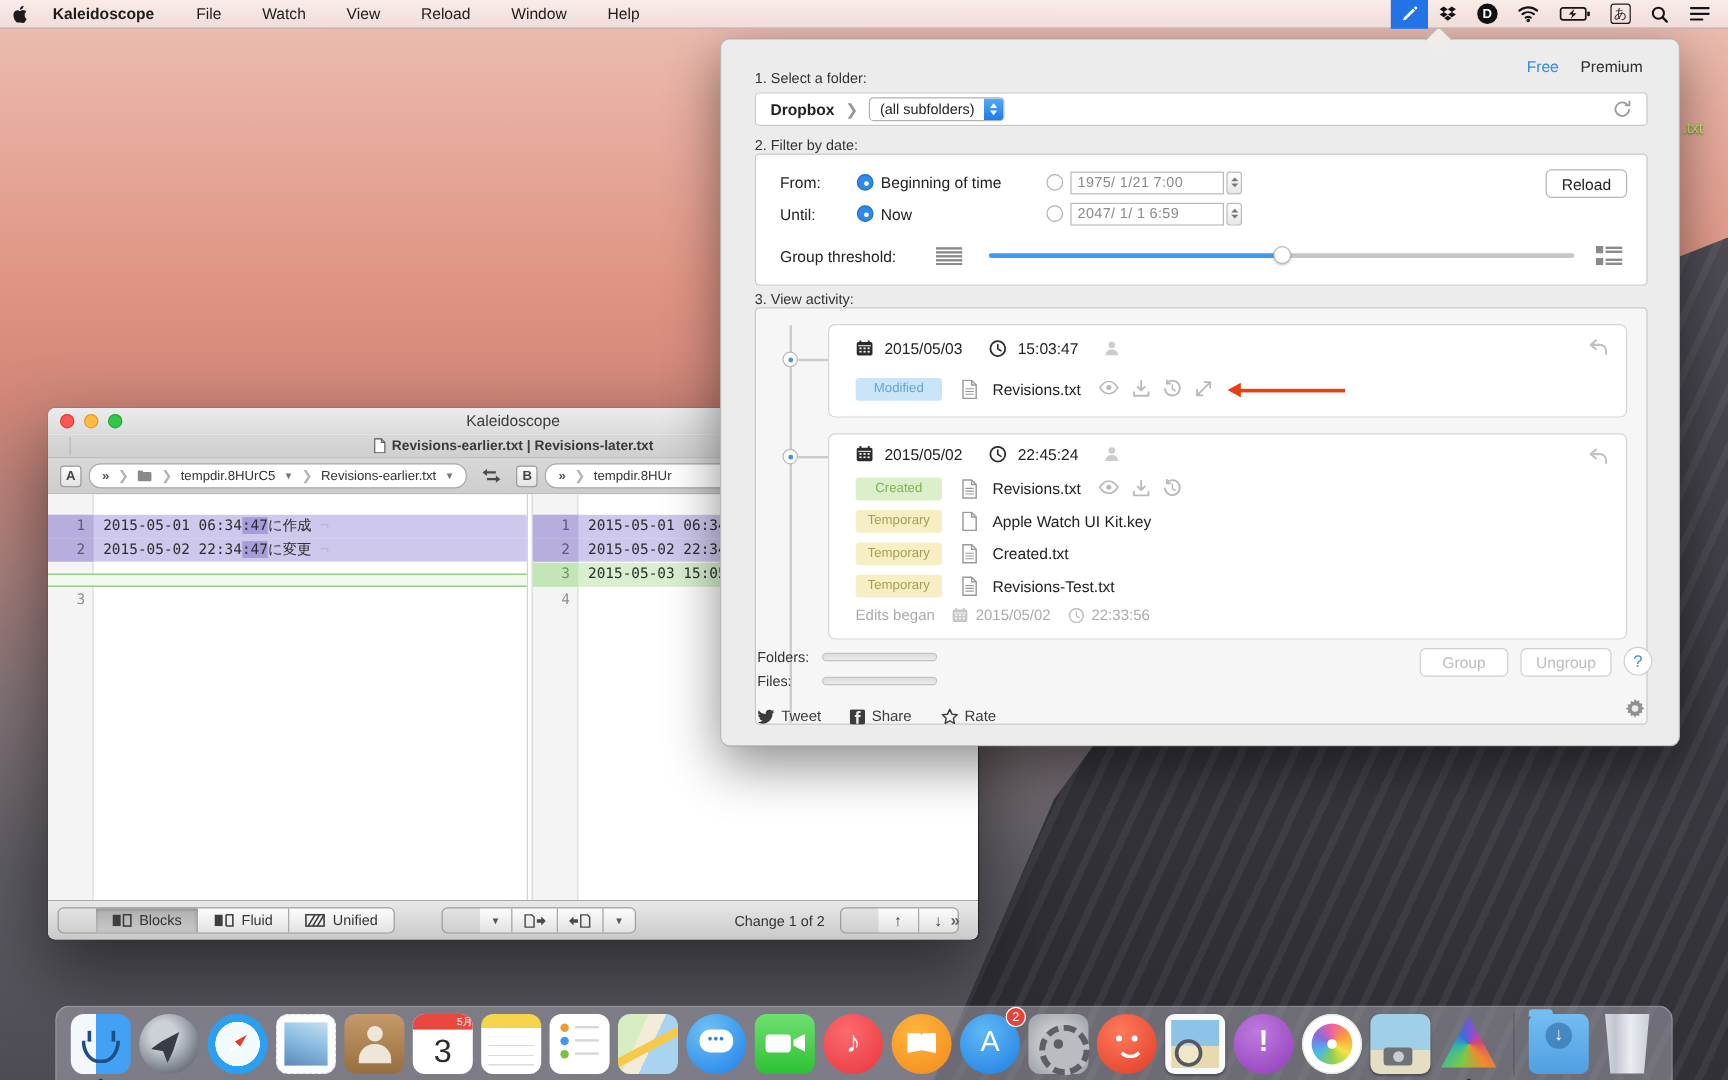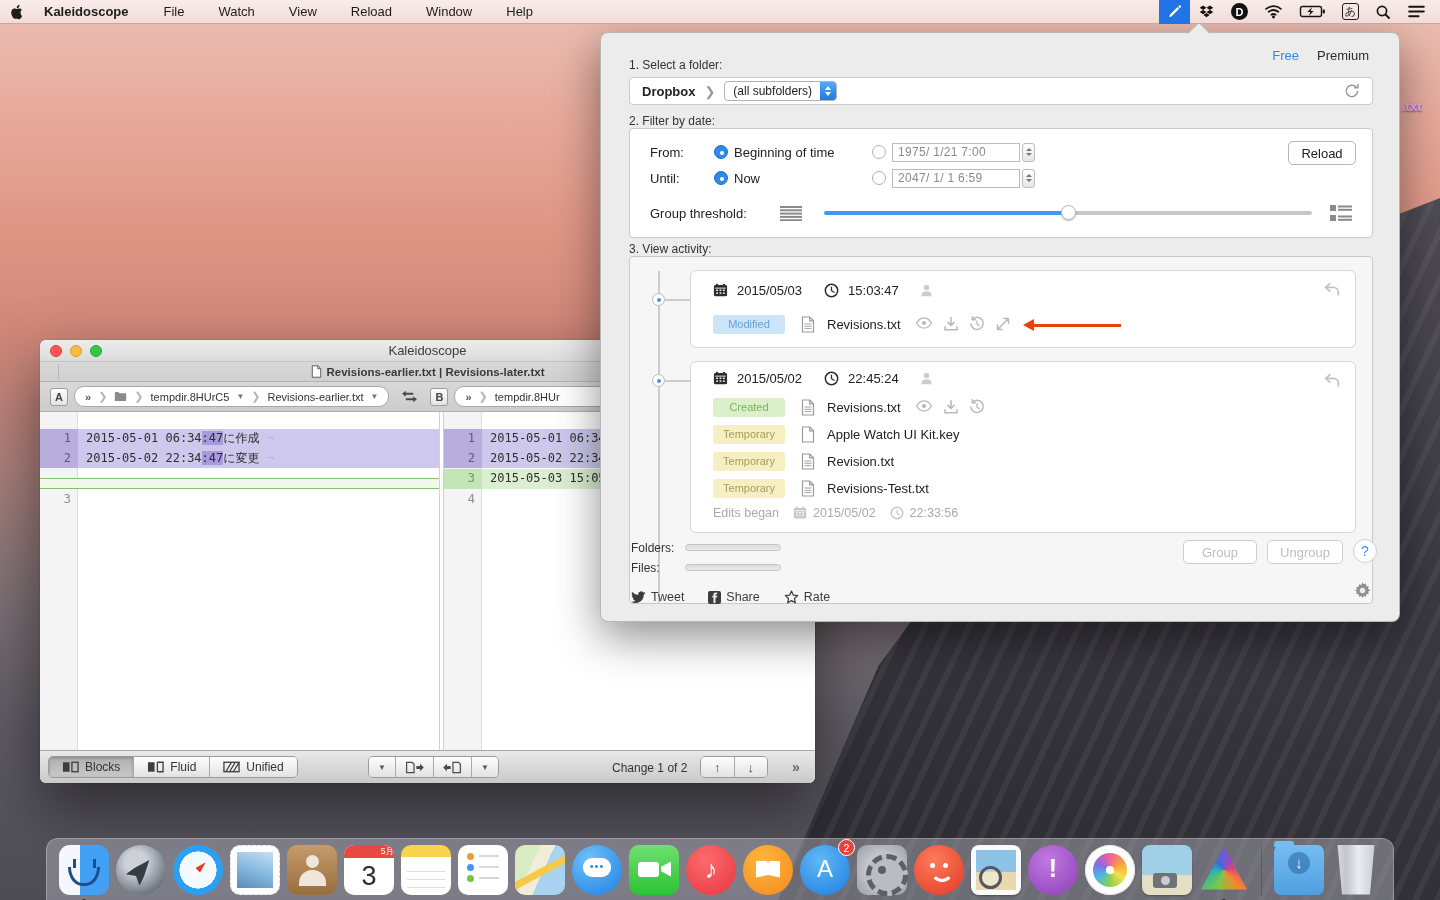--- a/index.html
+++ b/index.html
@@ -10,21 +10,21 @@
   .desktop { position:absolute; inset:0;
     background:linear-gradient(180deg,#ecc0b4 0%,#e7ab9d 12%,#df9584 26%,#cf8678 38%,#aa7f7c 52%,#7e7175 66%,#5f5c64 80%,#4d4c54 100%);
   }
   .rock { position:absolute; inset:0;
     clip-path:polygon(100% 22%,100% 100%,54% 100%,61% 74%,72% 50%,84% 32%);
     background:linear-gradient(200deg,#585560 0%,#3c3a42 40%,#2d2c32 75%,#262529 100%);
   }
   .rock::after { content:""; position:absolute; inset:0;
     background:repeating-linear-gradient(115deg, rgba(255,255,255,.055) 0 6px, transparent 6px 20px);
   }
-  .desktop-label { position:absolute; left:1402px; top:99px; color:#f0abfc; font-size:13px; font-weight:bold;
+  .desktop-label { position:absolute; left:1402px; top:99px; color:#bef264; font-size:13px; font-weight:normal;
     text-shadow:0 1px 2px rgba(0,0,0,.6); z-index:5; }
 
   
   .menubar { position:absolute; left:0; top:0; width:1440px; height:24px; z-index:40;
     background:linear-gradient(180deg,#f9ece9,#f1dcd8); border-bottom:1px solid rgba(120,90,90,.45);
     display:flex; align-items:center; font-size:13px; color:#1c1c1c; }
   .mb-left { display:flex; align-items:center; gap:0; }
   .mb-apple { width:34px; display:flex; justify-content:center; }
   .mb-app { font-weight:bold; padding:0 18px 0 10px; }
   .mb-item { padding:0 17px; }
@@ -78,21 +78,21 @@
   .drow.add .num { color:#6f9862; z-index:1; }
   .hl47 { background:#a79bdb; }
   .eol { color:#b9b2d9; }
   .caret { display:inline-block; width:1px; height:13px; background:#5b6fd6; vertical-align:-2px; }
   .gap-green { position:absolute; left:0; right:0; height:11px; background:#f0f9ec; border-top:1.5px solid #85c173; border-bottom:1.5px solid #85c173; }
 
   
   .ktool { position:absolute; left:0; bottom:0; right:0; height:33px; border-radius:0 0 6px 6px;
     background:linear-gradient(180deg,#e9e9e9,#c9c9c9); border-top:1px solid #a6a6a6; }
   .seg { position:absolute; top:5px; height:22px; display:flex; border:1px solid #9b9b9b; border-radius:5px; overflow:hidden;
-    font-size:12px; color:#333; }
+    font-size:12px; color:#333;padding-left:31px; }
   .seg > div { display:flex; align-items:center; gap:6px; padding:0 13px; background:linear-gradient(180deg,#fdfdfd,#e2e2e2); border-left:1px solid #a8a8a8; }
   .seg > div:first-child { border-left:none; }
   .seg > div.on { background:linear-gradient(180deg,#b0b0b0,#c8c8c8); box-shadow:inset 0 1px 3px rgba(0,0,0,.25); }
   .seg-modes { left:8px; }
   .seg-merge { left:328px; }
   .seg-merge > div { padding:0 9px; }
   .change-label { position:absolute; left:572px; top:10px; font-size:12px; color:#333; }
   .seg-nav { left:660px; }
   .seg-nav > div { padding:0 13px; font-size:13px; color:#444; }
   .more-chev { position:absolute; left:752px; top:8px; color:#666; font-size:14px; font-weight:bold; letter-spacing:-2px; }
@@ -705,21 +705,21 @@
         <svg class="ic fdoc" width="14" height="17">
             <use href="#i-doc-blank"></use>
           </svg>
         <span class="fname">Apple Watch UI Kit.key</span>
       </div>
       <div class="frow" style="top:88px">
         <span class="badge bg-tmp">Temporary</span>
         <svg class="ic fdoc" width="14" height="17">
             <use href="#i-doc"></use>
           </svg>
-        <span class="fname">Revision.txt</span>
+        <span class="fname">Created.txt</span>
       </div>
       <div class="frow" style="top:115px">
         <span class="badge bg-tmp">Temporary</span>
         <svg class="ic fdoc" width="14" height="17">
             <use href="#i-doc"></use>
           </svg>
         <span class="fname">Revisions-Test.txt</span>
       </div>
       <div class="edits" style="top:144px">
         <span>Edits began</span>

